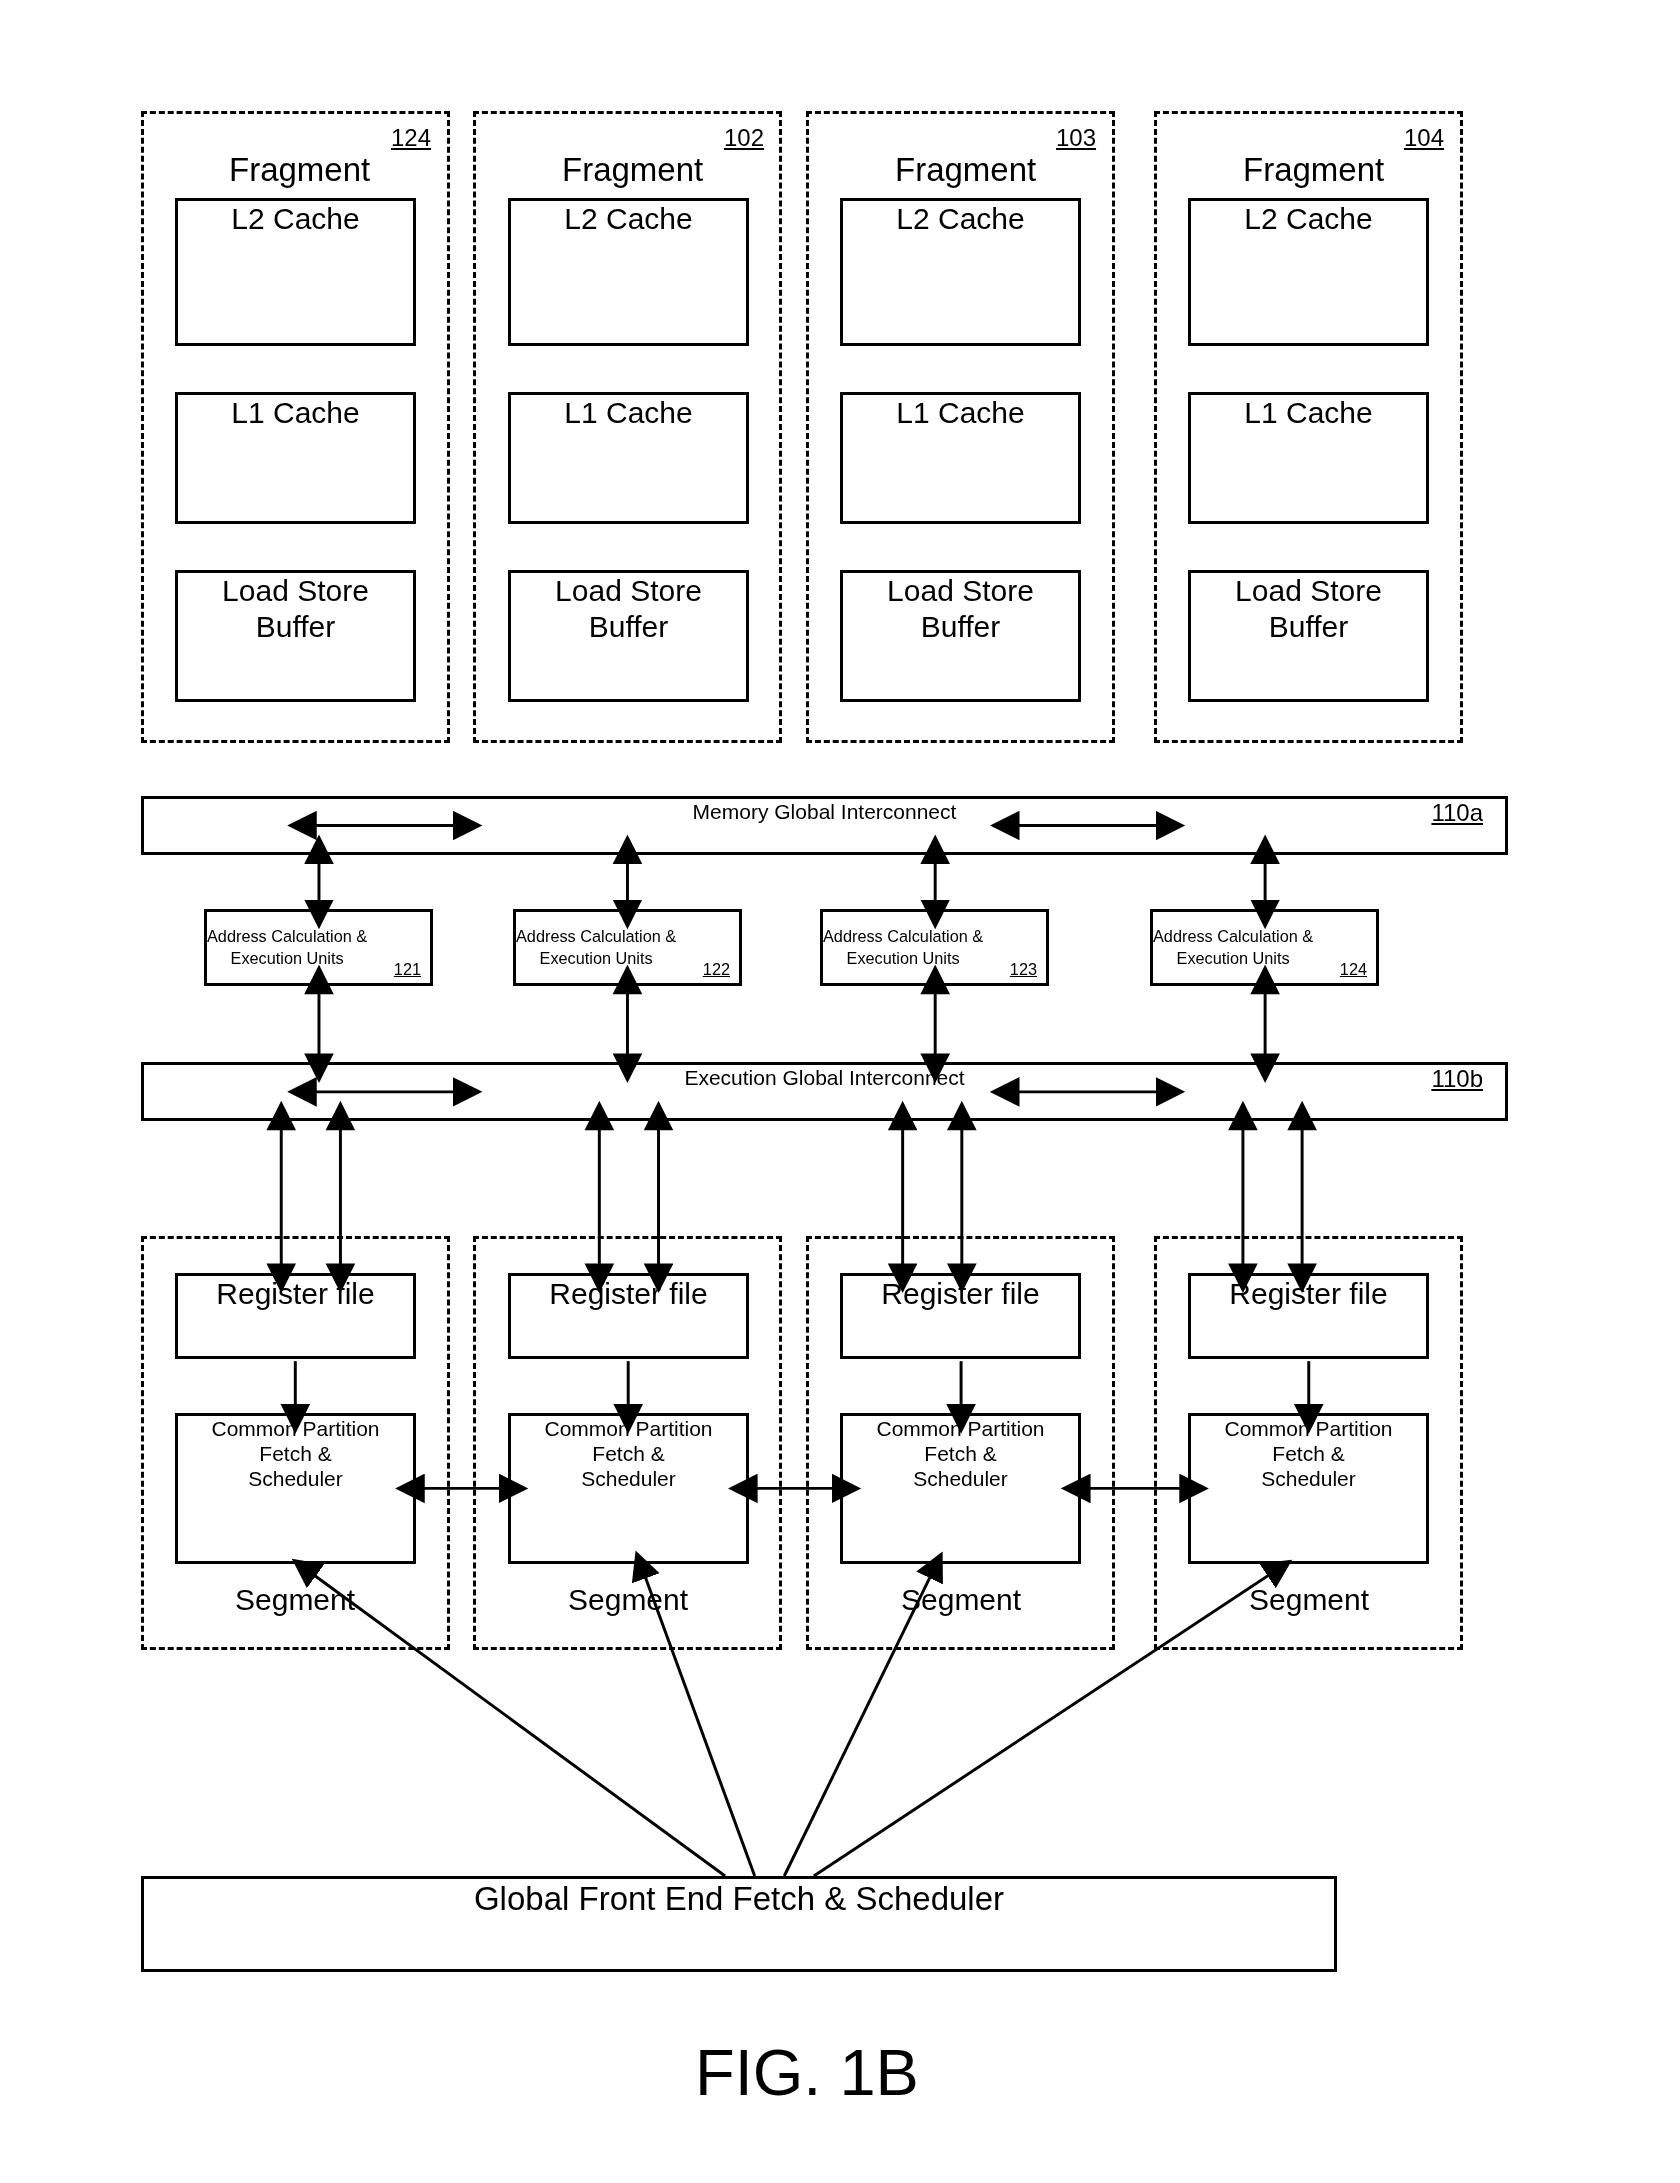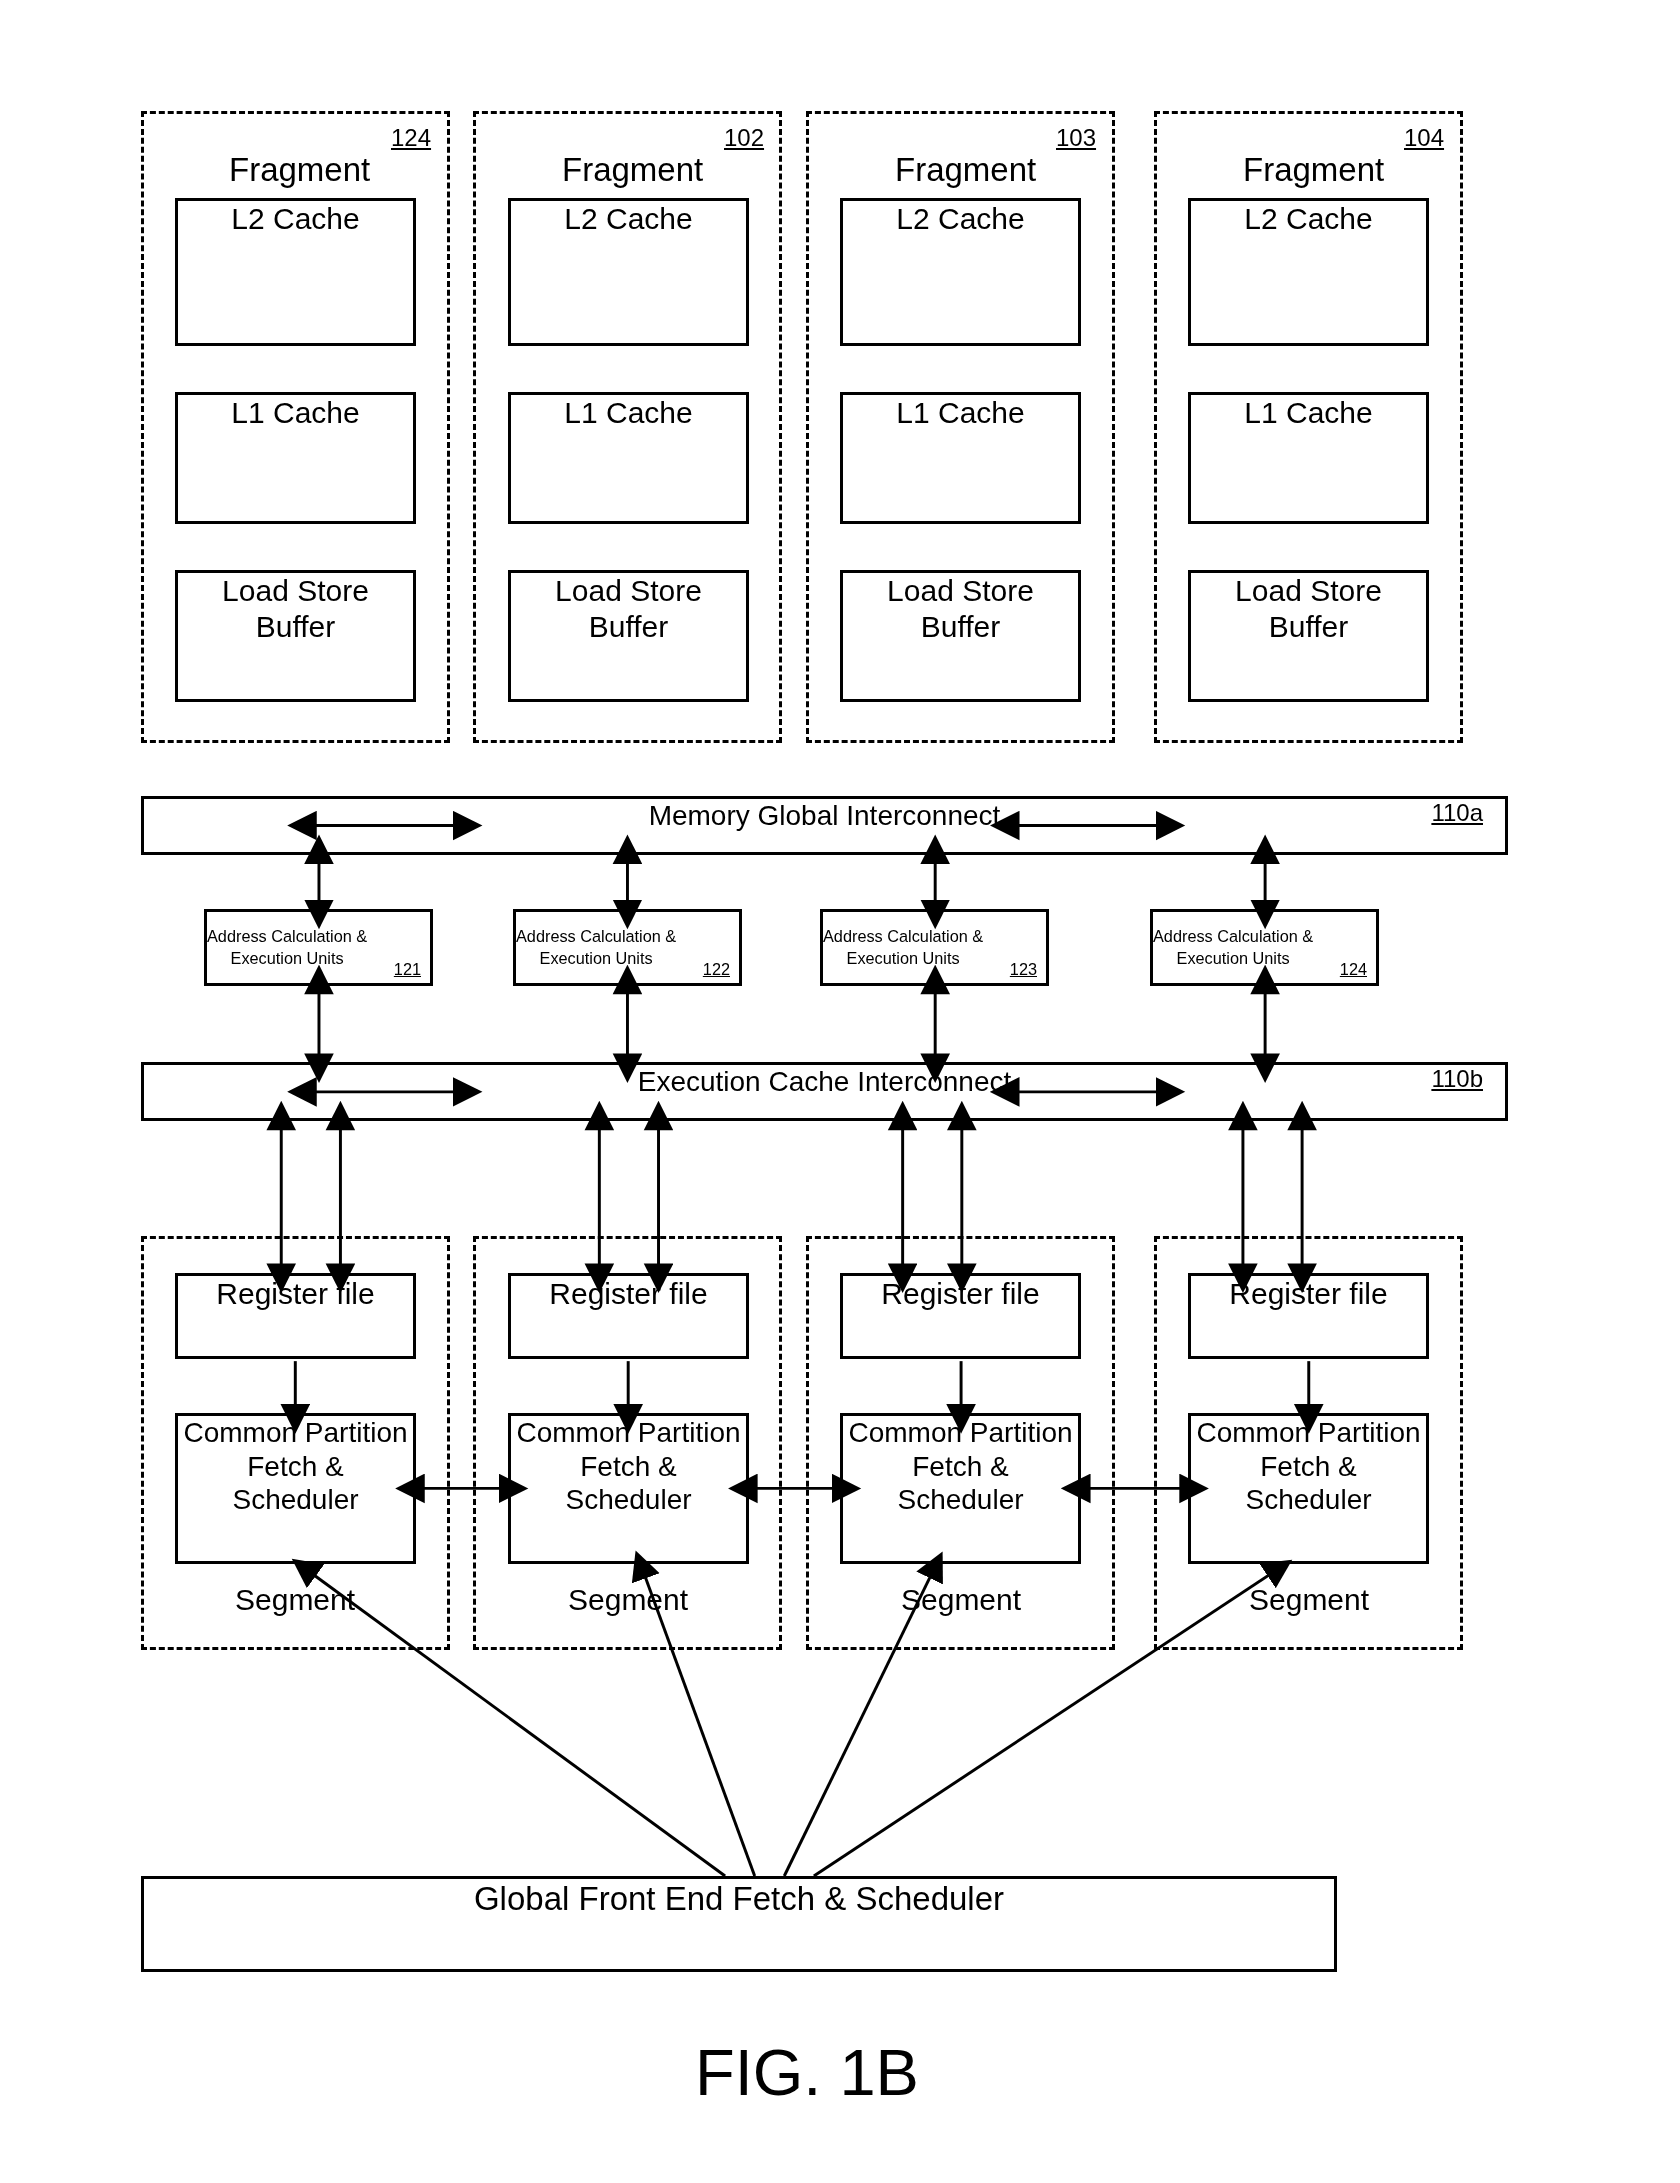--- a/index.html
+++ b/index.html
@@ -11,21 +11,21 @@
   .dashed-box { position: absolute; border: 3px dashed #000; }
 
   .ref { position: absolute; text-decoration: underline; font-size: 24px; }
   .ref-sm { position: absolute; text-decoration: underline; font-size: 16.3px; }
 
   .frag-title { position: absolute; font-size: 33px; }
   .seg-title { position: absolute; font-size: 30px; }
 
   .box-text { font-size: 30px; line-height: 1.2; }
   .box-text-sm { font-size: 16.3px; line-height: 1.3; }
-  .box-text-med { font-size: 28px; line-height: 1.2; }
+  .box-text-med { font-size: 21px; line-height: 1.2; }
 
   .fig { position: absolute; font-size: 65px; font-weight: normal; }
 
   svg.arrows { position: absolute; top: 0; left: 0; width: 1681px; height: 2183px; pointer-events: none; }
 </style>
 </head>
 <body>
 
 <div class="canvas">
 
@@ -105,21 +105,21 @@
 Execution Units</span>
     <span class="ref-sm" style="position:absolute; right:9px; bottom:4.4px;">123</span>
   </div>
   <div class="solid-box" style="left:1150px; top:909px; width:229px; height:77px; flex-direction:column;">
     <span class="box-text-sm" style="white-space:pre-line;">Address Calculation &amp;
 Execution Units</span>
     <span class="ref-sm" style="position:absolute; right:9px; bottom:4.4px;text-decoration:underline;">124</span>
   </div>
 
   <div class="solid-box" style="left:141px; top:1062px; width:1367px; height:59px;">
-    <span class="box-text-med" style="position:absolute; left:50%; transform:translateX(-50%);">Execution Cache Interconnect</span>
+    <span class="box-text-med" style="position:absolute; left:50%; transform:translateX(-50%);">Execution Global Interconnect</span>
     <span class="ref" style="position:absolute; right:22px;">110b</span>
   </div>
 
   <div class="dashed-box" style="left:141px; top:1236px; width:309px; height:414px;"></div>
   <div class="solid-box" style="left:175px; top:1273px; width:241px; height:86px;">
       <span class="box-text">Register file</span>
     </div>
   <div class="solid-box" style="left:175px; top:1413px; width:241px; height:151px;">
       <span class="box-text-med" style="white-space:pre-line;">Common Partition
 Fetch &amp;

